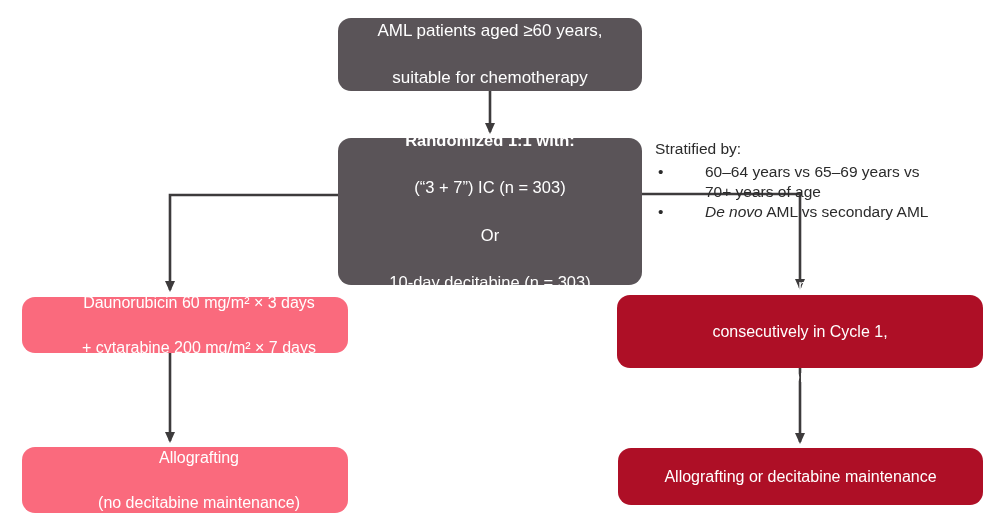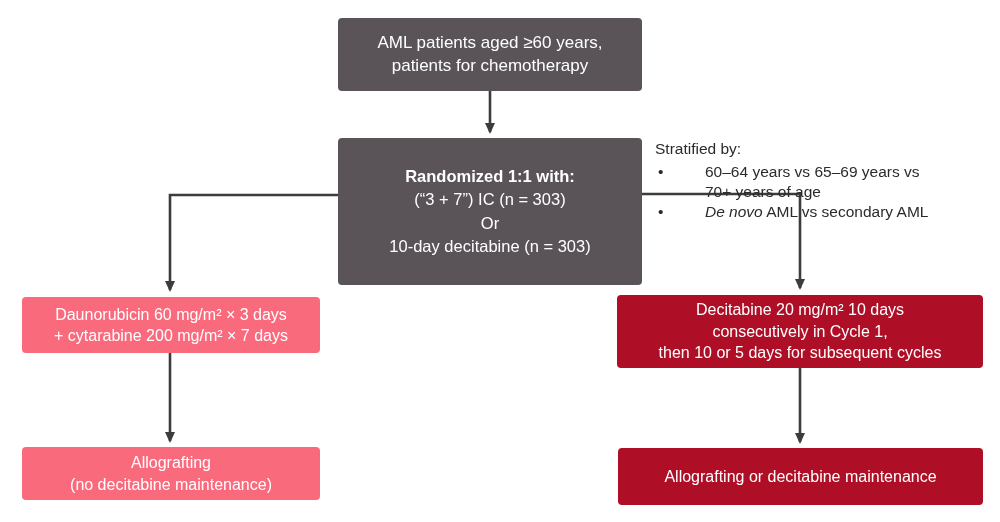--- a/index.html
+++ b/index.html
@@ -12,33 +12,34 @@
     overflow: hidden;
   }
   .node {
     position: absolute;
     display: flex;
     flex-direction: column;
     justify-content: center;
     align-items: center;
     text-align: center;
     color: var(--box-text, #ffffff);
-    border-radius: 4px;
+    border-radius: 13px;
     line-height: 1.34;
+    gap: 24px;
   }
   .gray { background: var(--box-gray, #5a5458); }
-  .pink { background: var(--box-pink, #fa6a7d); }
+  .pink { background: var(--box-pink, #fa6a7d); padding-left: 28px; }
   .red  { background: var(--box-red,  #ae0f26); }
 
   .top-node        { left: 338px; top: 18px;  width: 304px; height: 73px;  font-size: 17px; }
   .randomization   { left: 338px; top: 138px; width: 304px; height: 147px; font-size: 16.5px; line-height: 1.4; }
   .randomization .bold { font-weight: 700; }
   .ic-arm          { left: 22px;  top: 297px; width: 298px; height: 56px;  font-size: 16px; }
   .dec-arm         { left: 617px; top: 295px; width: 366px; height: 73px;  font-size: 16px; align-items: center; }
-  .ic-outcome      { left: 22px;  top: 447px; width: 298px; height: 53px;  font-size: 16px; }
+  .ic-outcome      { left: 22px;  top: 447px; width: 298px; height: 66px;  font-size: 16px; }
   .dec-outcome     { left: 618px; top: 448px; width: 365px; height: 57px;  font-size: 16px; }
 
   .strat {
     position: absolute;
     left: 655px;
     top: 103px;
     width: 345px;
     color: var(--note-text, #2b2b2b);
     font-size: 15.5px;
     line-height: 1.3;
@@ -75,21 +76,21 @@
     </defs>
     <line x1="490" y1="91" x2="490" y2="132" marker-end="url(#ah)"></line>
     <polyline points="339,195 170,195 170,290" marker-end="url(#ah)"></polyline>
     <polyline points="641,194 800,194 800,288" marker-end="url(#ah)"></polyline>
     <line x1="170" y1="353" x2="170" y2="441" marker-end="url(#ah)"></line>
     <line x1="800" y1="368" x2="800" y2="442" marker-end="url(#ah)"></line>
   </svg>
 
   <div class="node gray top-node">
     <div>AML patients aged ≥60 years,</div>
-    <div>patients for chemotherapy</div>
+    <div>suitable for chemotherapy</div>
   </div>
 
   <div class="node gray randomization">
     <div class="bold">Randomized 1:1 with:</div>
     <div>(“3 + 7”) IC (n = 303)</div>
     <div>Or</div>
     <div>10-day decitabine (n = 303)</div>
   </div>
 
   <div class="strat">

